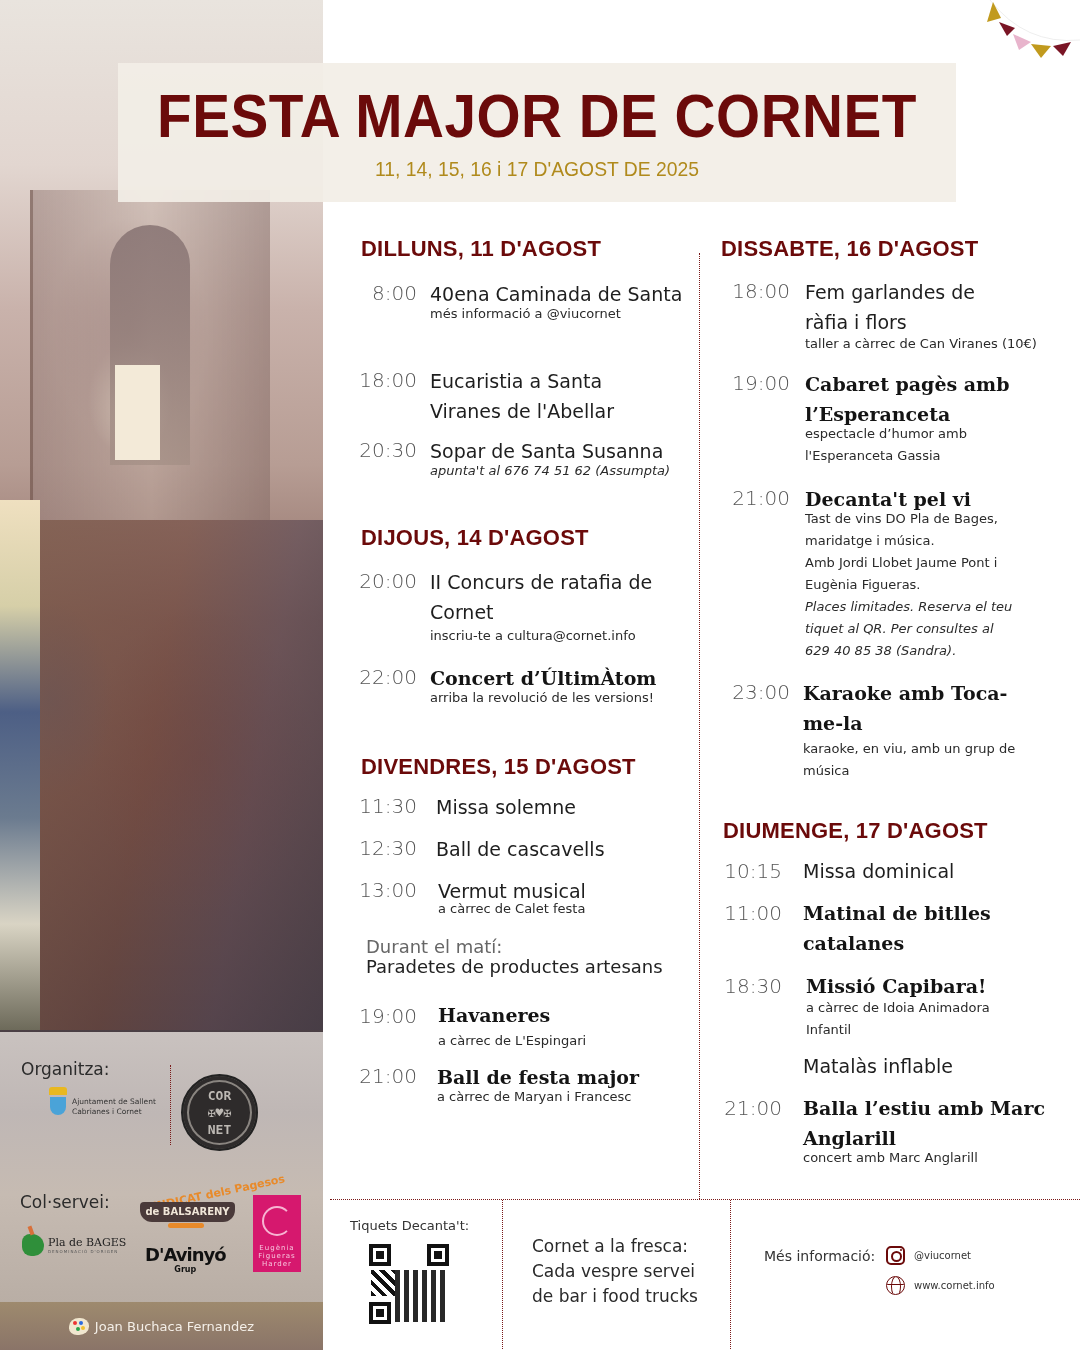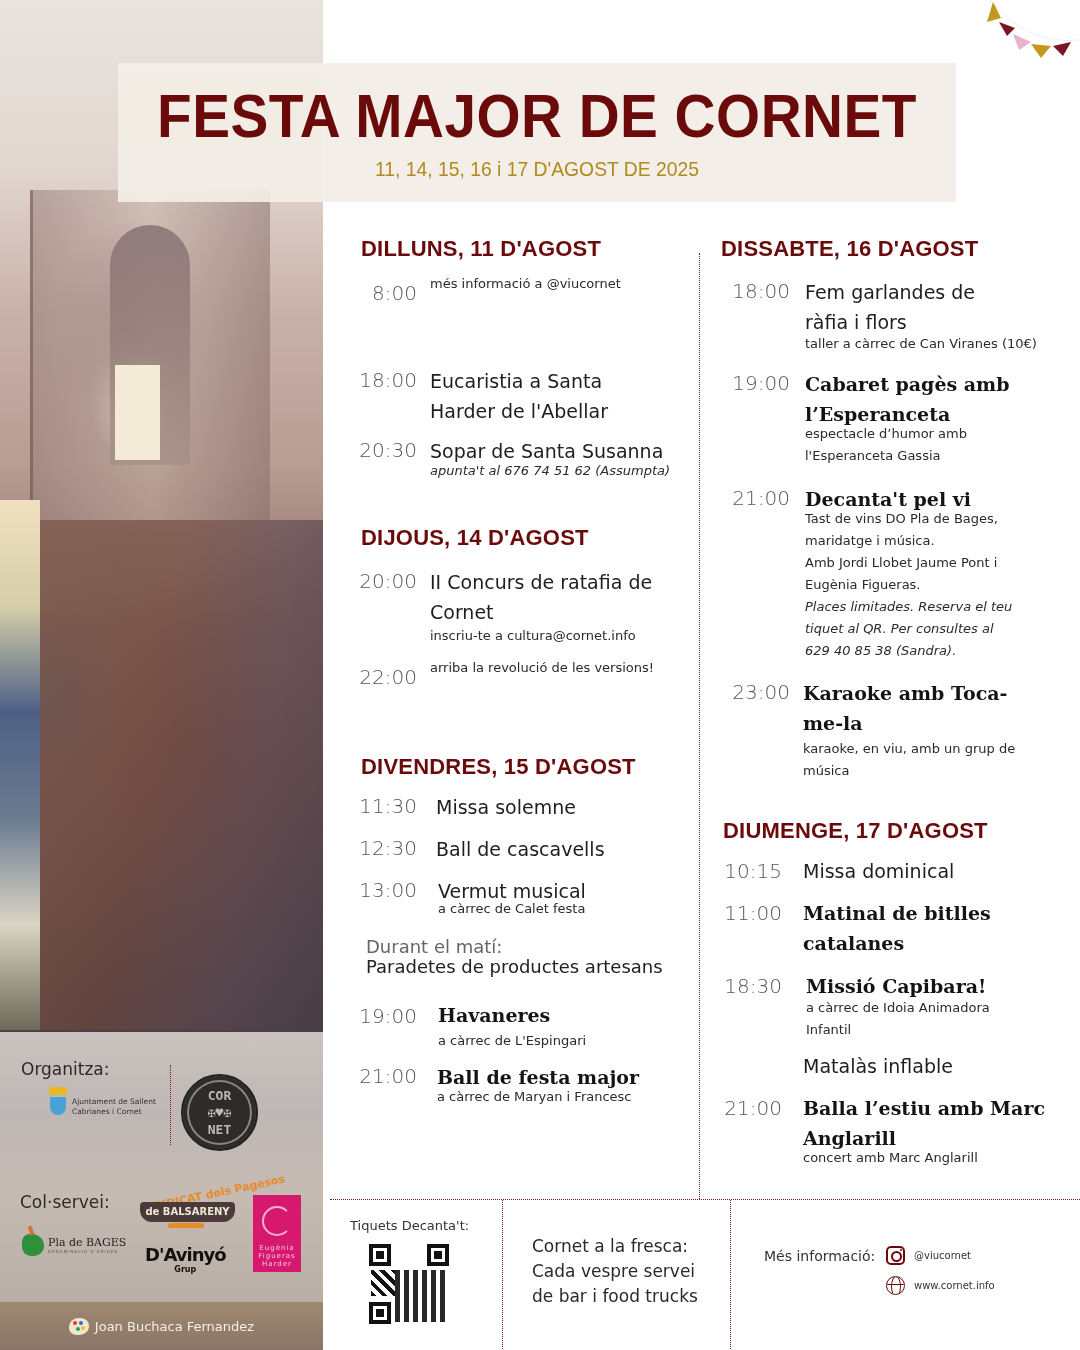--- a/index.html
+++ b/index.html
@@ -247,28 +247,29 @@
 
 <div class="center-divider"></div>
 
 <div class="col col-left">
 
   <div class="day" style="top:4px;">
     <div class="day-title">DILLUNS, 11 D'AGOST</div>
     <div class="event" style="top:43px;">
       <div class="time" style="top:2px;">8:00</div>
       <div class="ev-body">
+        <div class="ev-title">40ena Caminada de Santa</div>
         <div class="ev-note" style="margin-top:-6px;">més informació a @viucornet</div>
       </div>
     </div>
     <div class="event" style="top:130px;">
       <div class="time" style="top:2px;">18:00</div>
       <div class="ev-body">
         <div class="ev-title">Eucaristia a Santa</div>
-        <div class="ev-title">Harder de l'Abellar</div>
+        <div class="ev-title">Viranes de l'Abellar</div>
       </div>
     </div>
     <div class="event" style="top:200px;">
       <div class="time" style="top:2px;">20:30</div>
       <div class="ev-body">
         <div class="ev-title">Sopar de Santa Susanna</div>
         <div class="ev-note italic" style="margin-top:-6px;">apunta't al 676 74 51 62 (Assumpta)</div>
       </div>
     </div>
   </div>
@@ -279,20 +280,21 @@
       <div class="time" style="top:2px;">20:00</div>
       <div class="ev-body">
         <div class="ev-title">II Concurs de ratafia de</div>
         <div class="ev-title">Cornet</div>
         <div class="ev-note" style="margin-top:-2px;">inscriu-te a cultura@cornet.info</div>
       </div>
     </div>
     <div class="event" style="top:138px;">
       <div class="time" style="top:2px;">22:00</div>
       <div class="ev-body">
+        <div class="ev-title bold">Concert d’ÚltimÀtom</div>
         <div class="ev-note" style="margin-top:-6px;">arriba la revolució de les versions!</div>
       </div>
     </div>
   </div>
 
   <div class="day" style="top:522px;">
     <div class="day-title">DIVENDRES, 15 D'AGOST</div>
     <div class="event" style="top:38px;">
       <div class="time" style="top:2px;">11:30</div>
       <div class="ev-body" style="left:81px;">

